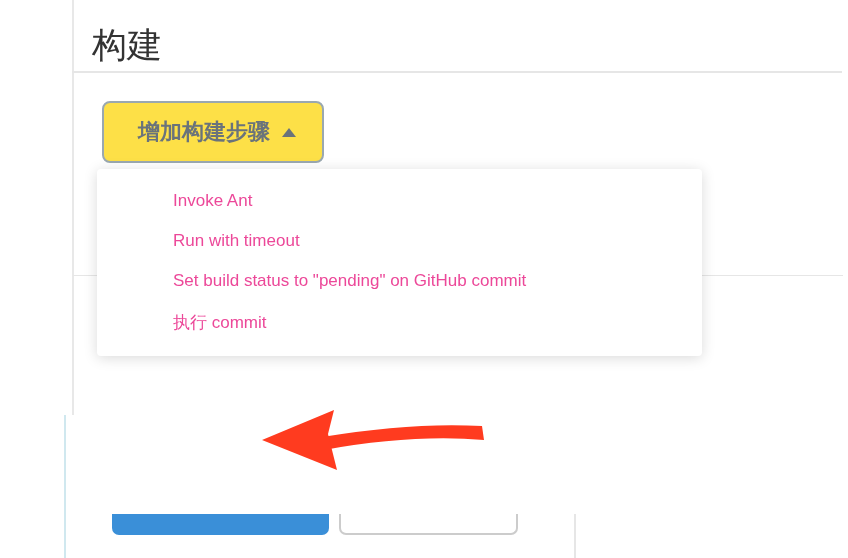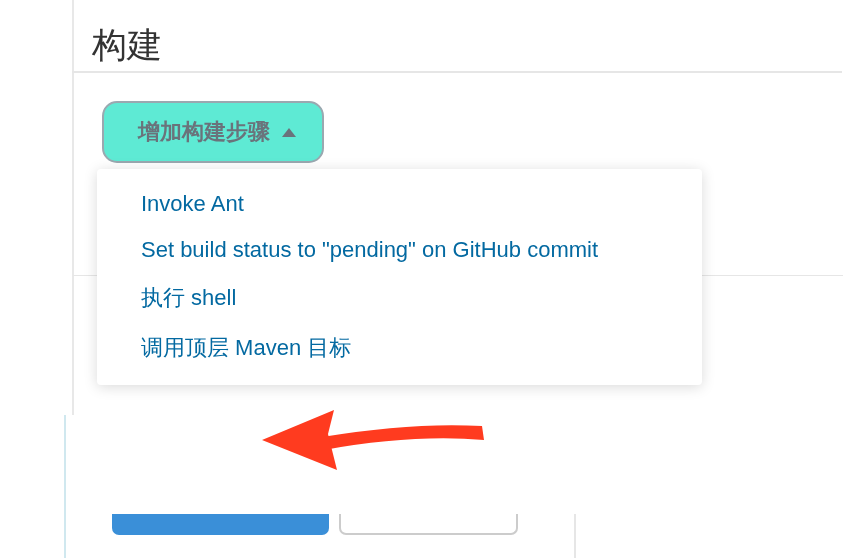--- a/index.html
+++ b/index.html
@@ -44,22 +44,22 @@
     .dropdown-wrap {
       padding: 28px 0 0 30px;
       position: relative;
     }
     .dropdown-button {
       display: inline-flex;
       align-items: center;
       gap: 10px;
       padding: 14px 26px 14px 34px;
       border: 2px solid #9aa8b0;
-      border-radius: 15px;
-      background: #5eead4;
+      border-radius: 8px;
+      background: #fde047;
       font-size: 22px;
       font-weight: 700;
       color: #6a737b;
       cursor: pointer;
     }
     .caret-up {
       width: 0; height: 0;
       border-left: 7px solid transparent;
       border-right: 7px solid transparent;
       border-bottom: 9px solid #6a737b;
@@ -71,24 +71,25 @@
       top: 96px;
       width: 605px;
       background: #fff;
       border-radius: 4px;
       box-shadow: 0 2px 14px rgba(0,0,0,0.15);
       padding: 12px 0;
       z-index: 10;
     }
     .dropdown-item {
       padding: 10px 44px;
-      font-size: 22px;
-      color: #0369a1;
+      font-size: 17px;
+      color: #ec4899;
       cursor: pointer;
       white-space: nowrap;
+      margin-left: 32px;
     }
     .bg-line {
       position: absolute;
       left: 73px;
       top: 275px;
       width: 770px;
       height: 1px;
       background: #e6e6e6;
       z-index: 1;
     }
@@ -142,23 +143,23 @@
   <h2 class="section-title">构建</h2>
 
   <div class="dropdown-wrap">
     <div class="dropdown-button">
       <span>增加构建步骤</span>
       <span class="caret-up"></span>
     </div>
 
     <div class="dropdown-menu">
       <div class="dropdown-item">Invoke Ant</div>
+      <div class="dropdown-item">Run with timeout</div>
       <div class="dropdown-item">Set build status to "pending" on GitHub commit</div>
-      <div class="dropdown-item">执行 shell</div>
-      <div class="dropdown-item">调用顶层 Maven 目标</div>
+      <div class="dropdown-item">执行 commit</div>
     </div>
   </div>
 </div>
 
 <svg class="arrow-annot" viewBox="0 0 225 100">
   <g fill="#ff3b1f">
     <path d="M 220 44 Q 150 40 60 55 L 62 68 Q 150 52 222 58 Z"></path>
     <path d="M 0 58 L 72 28 L 66 52 L 75 88 Z"></path>
   </g>
 </svg>

